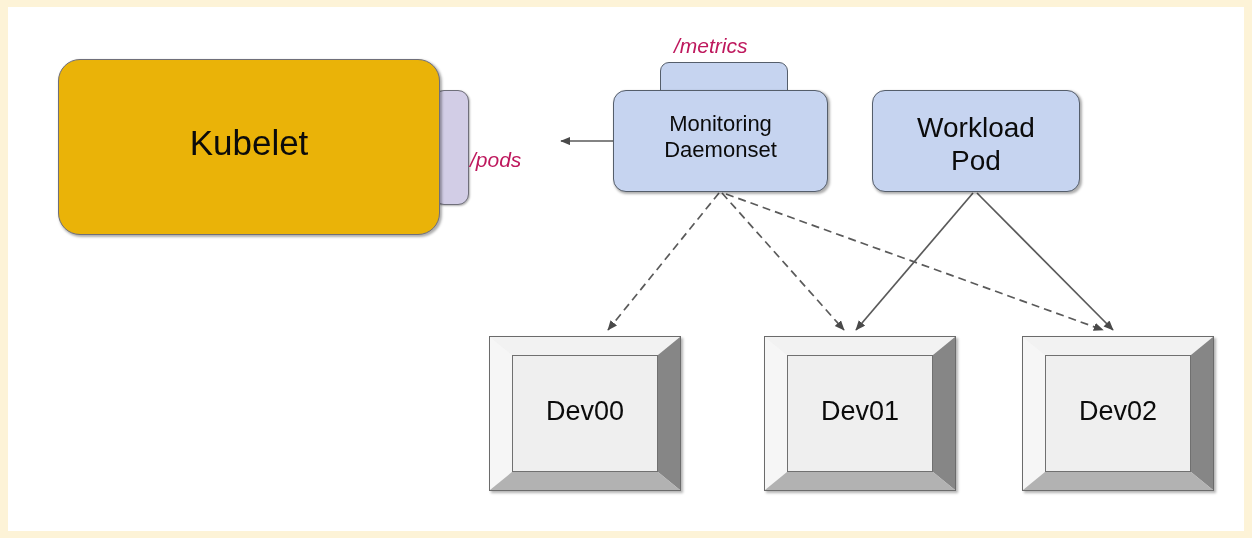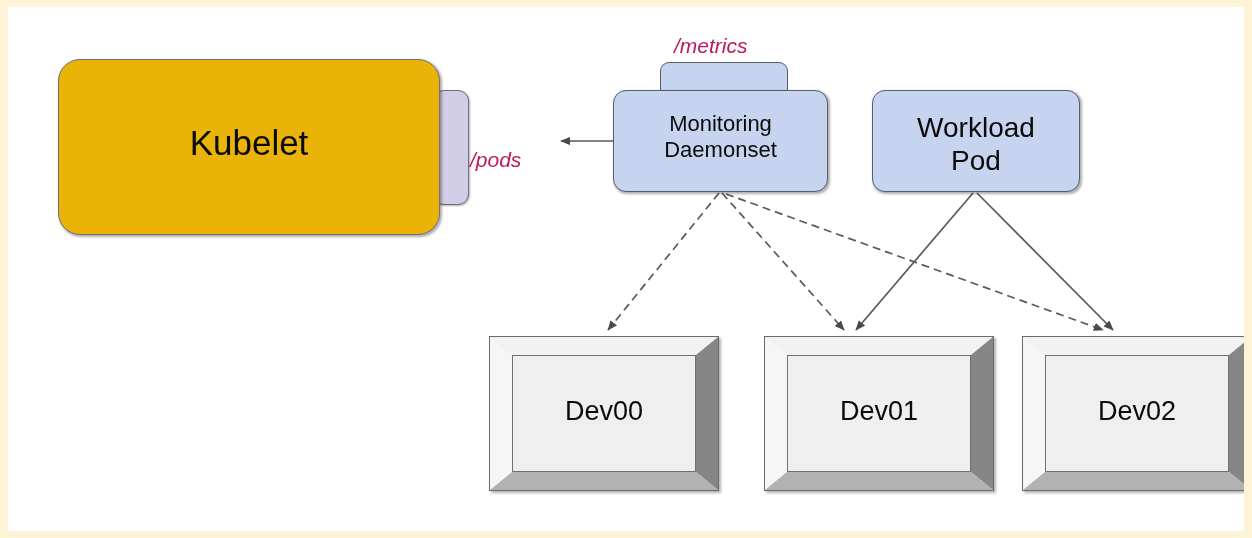--- a/index.html
+++ b/index.html
@@ -133,21 +133,21 @@
     white-space: nowrap;
     font-style: italic;
   }
   #label-pods  { left: 462px; top: 141px; }
   #label-metrics { left: 666px; top: 27px; }
 
   
   .device {
     position: absolute;
     top: 329px;
-    width: 230px;
+    width: 192px;
     height: 155px;
   }
   .device .bevel {
     position: absolute;
     inset: 0;
     background: #ededed;
     border: 1.2px solid #6b6b6b;
     box-sizing: border-box;
     box-shadow: 1.5px 1.5px 2.5px rgba(0,0,0,.30);
   }

